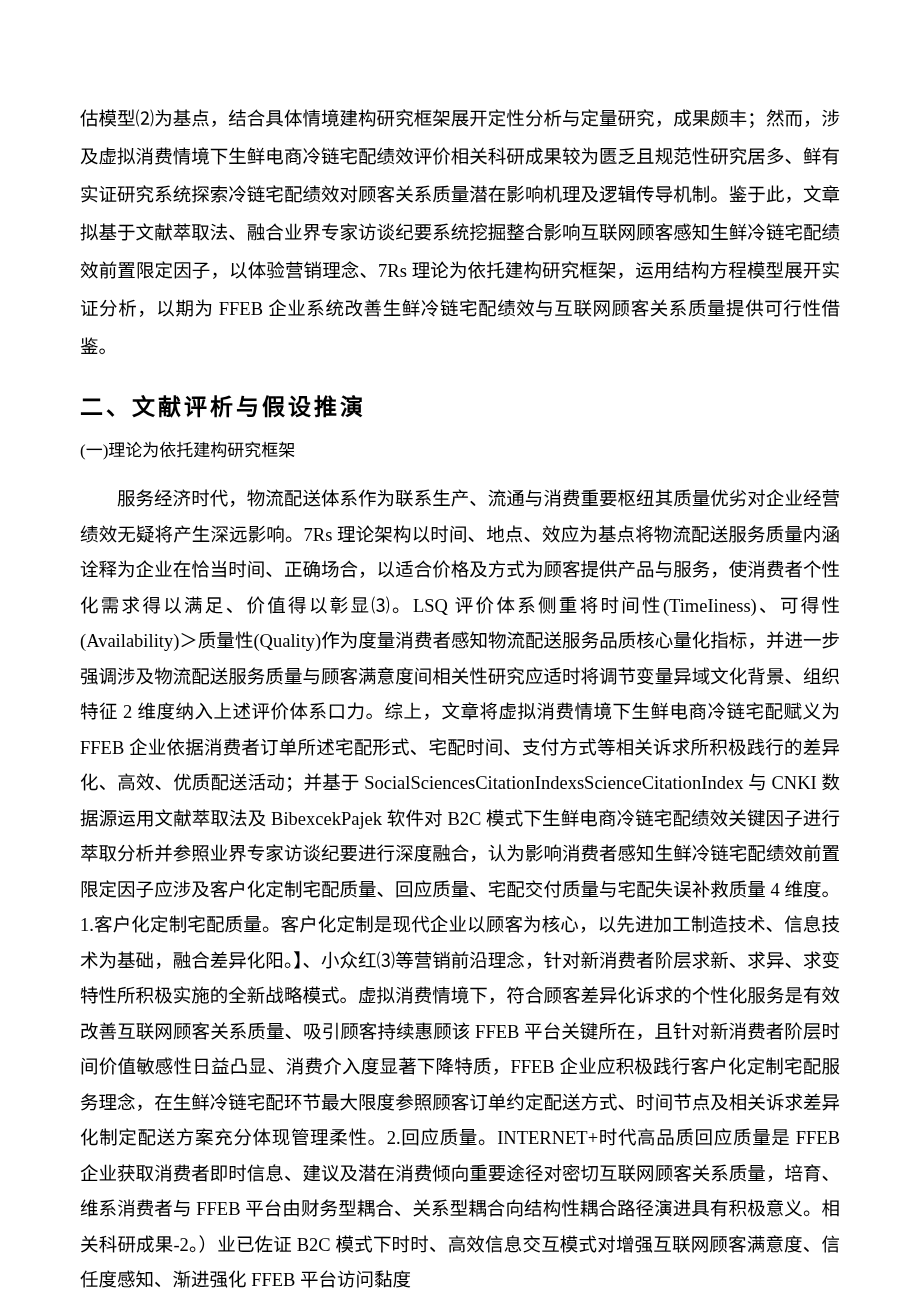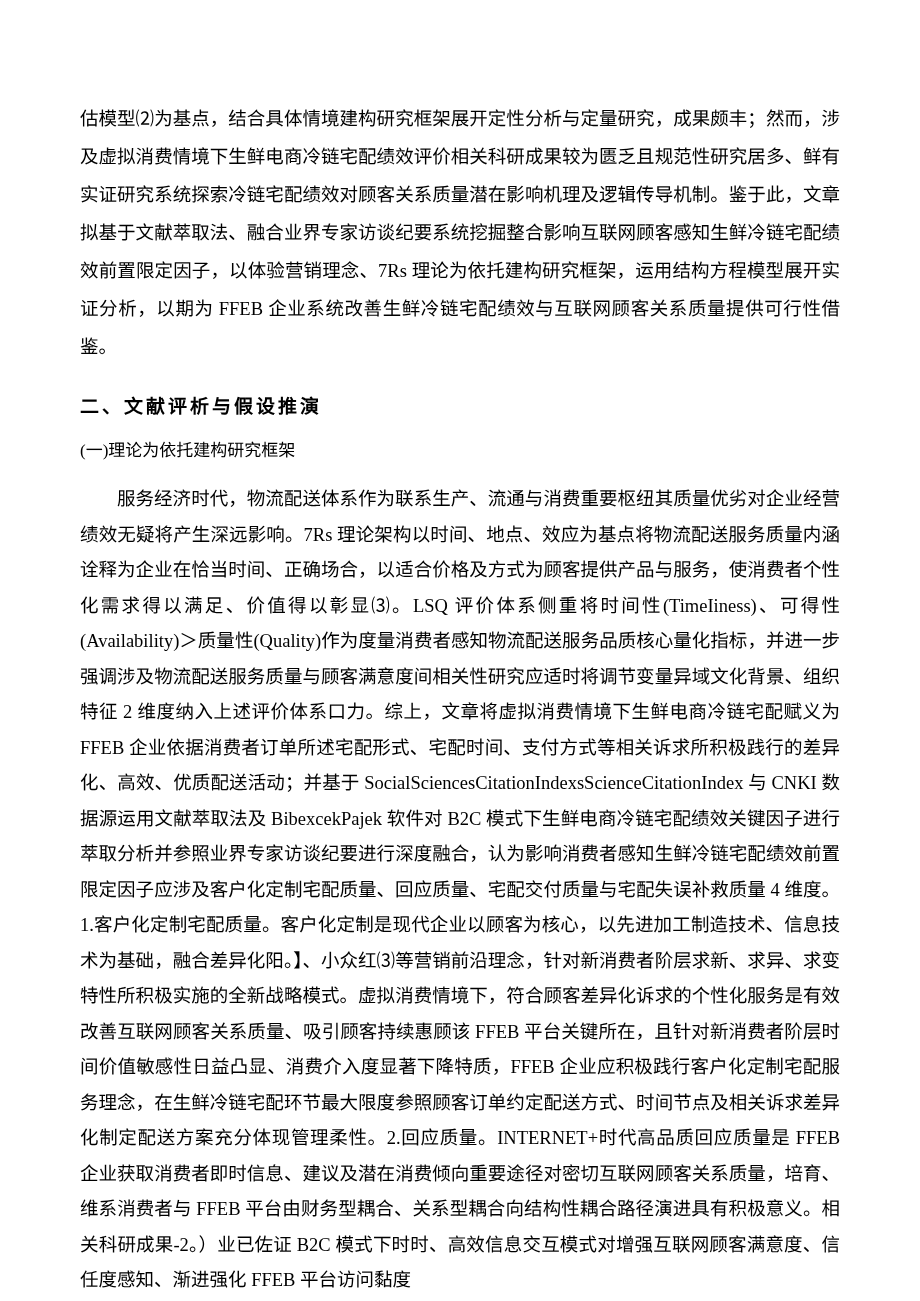--- a/index.html
+++ b/index.html
@@ -26,21 +26,21 @@
     word-break: break-word;
   }
   .intro-para {
     line-height: 38px;
     text-indent: 0;
   }
   .section-heading {
     margin: 26px 0 0 0;
     font-family: "Liberation Sans", "DejaVu Sans", sans-serif;
     font-weight: 700;
-    font-size: 19px;
+    font-size: 23px;
     line-height: 30px;
     letter-spacing: 3px;
     color: #000000;
   }
   .subsection-heading {
     margin: 16px 0 0 0;
     font-weight: 400;
     font-size: 17px;
     line-height: 26px;
     font-family: "Liberation Serif", "DejaVu Serif", serif;

